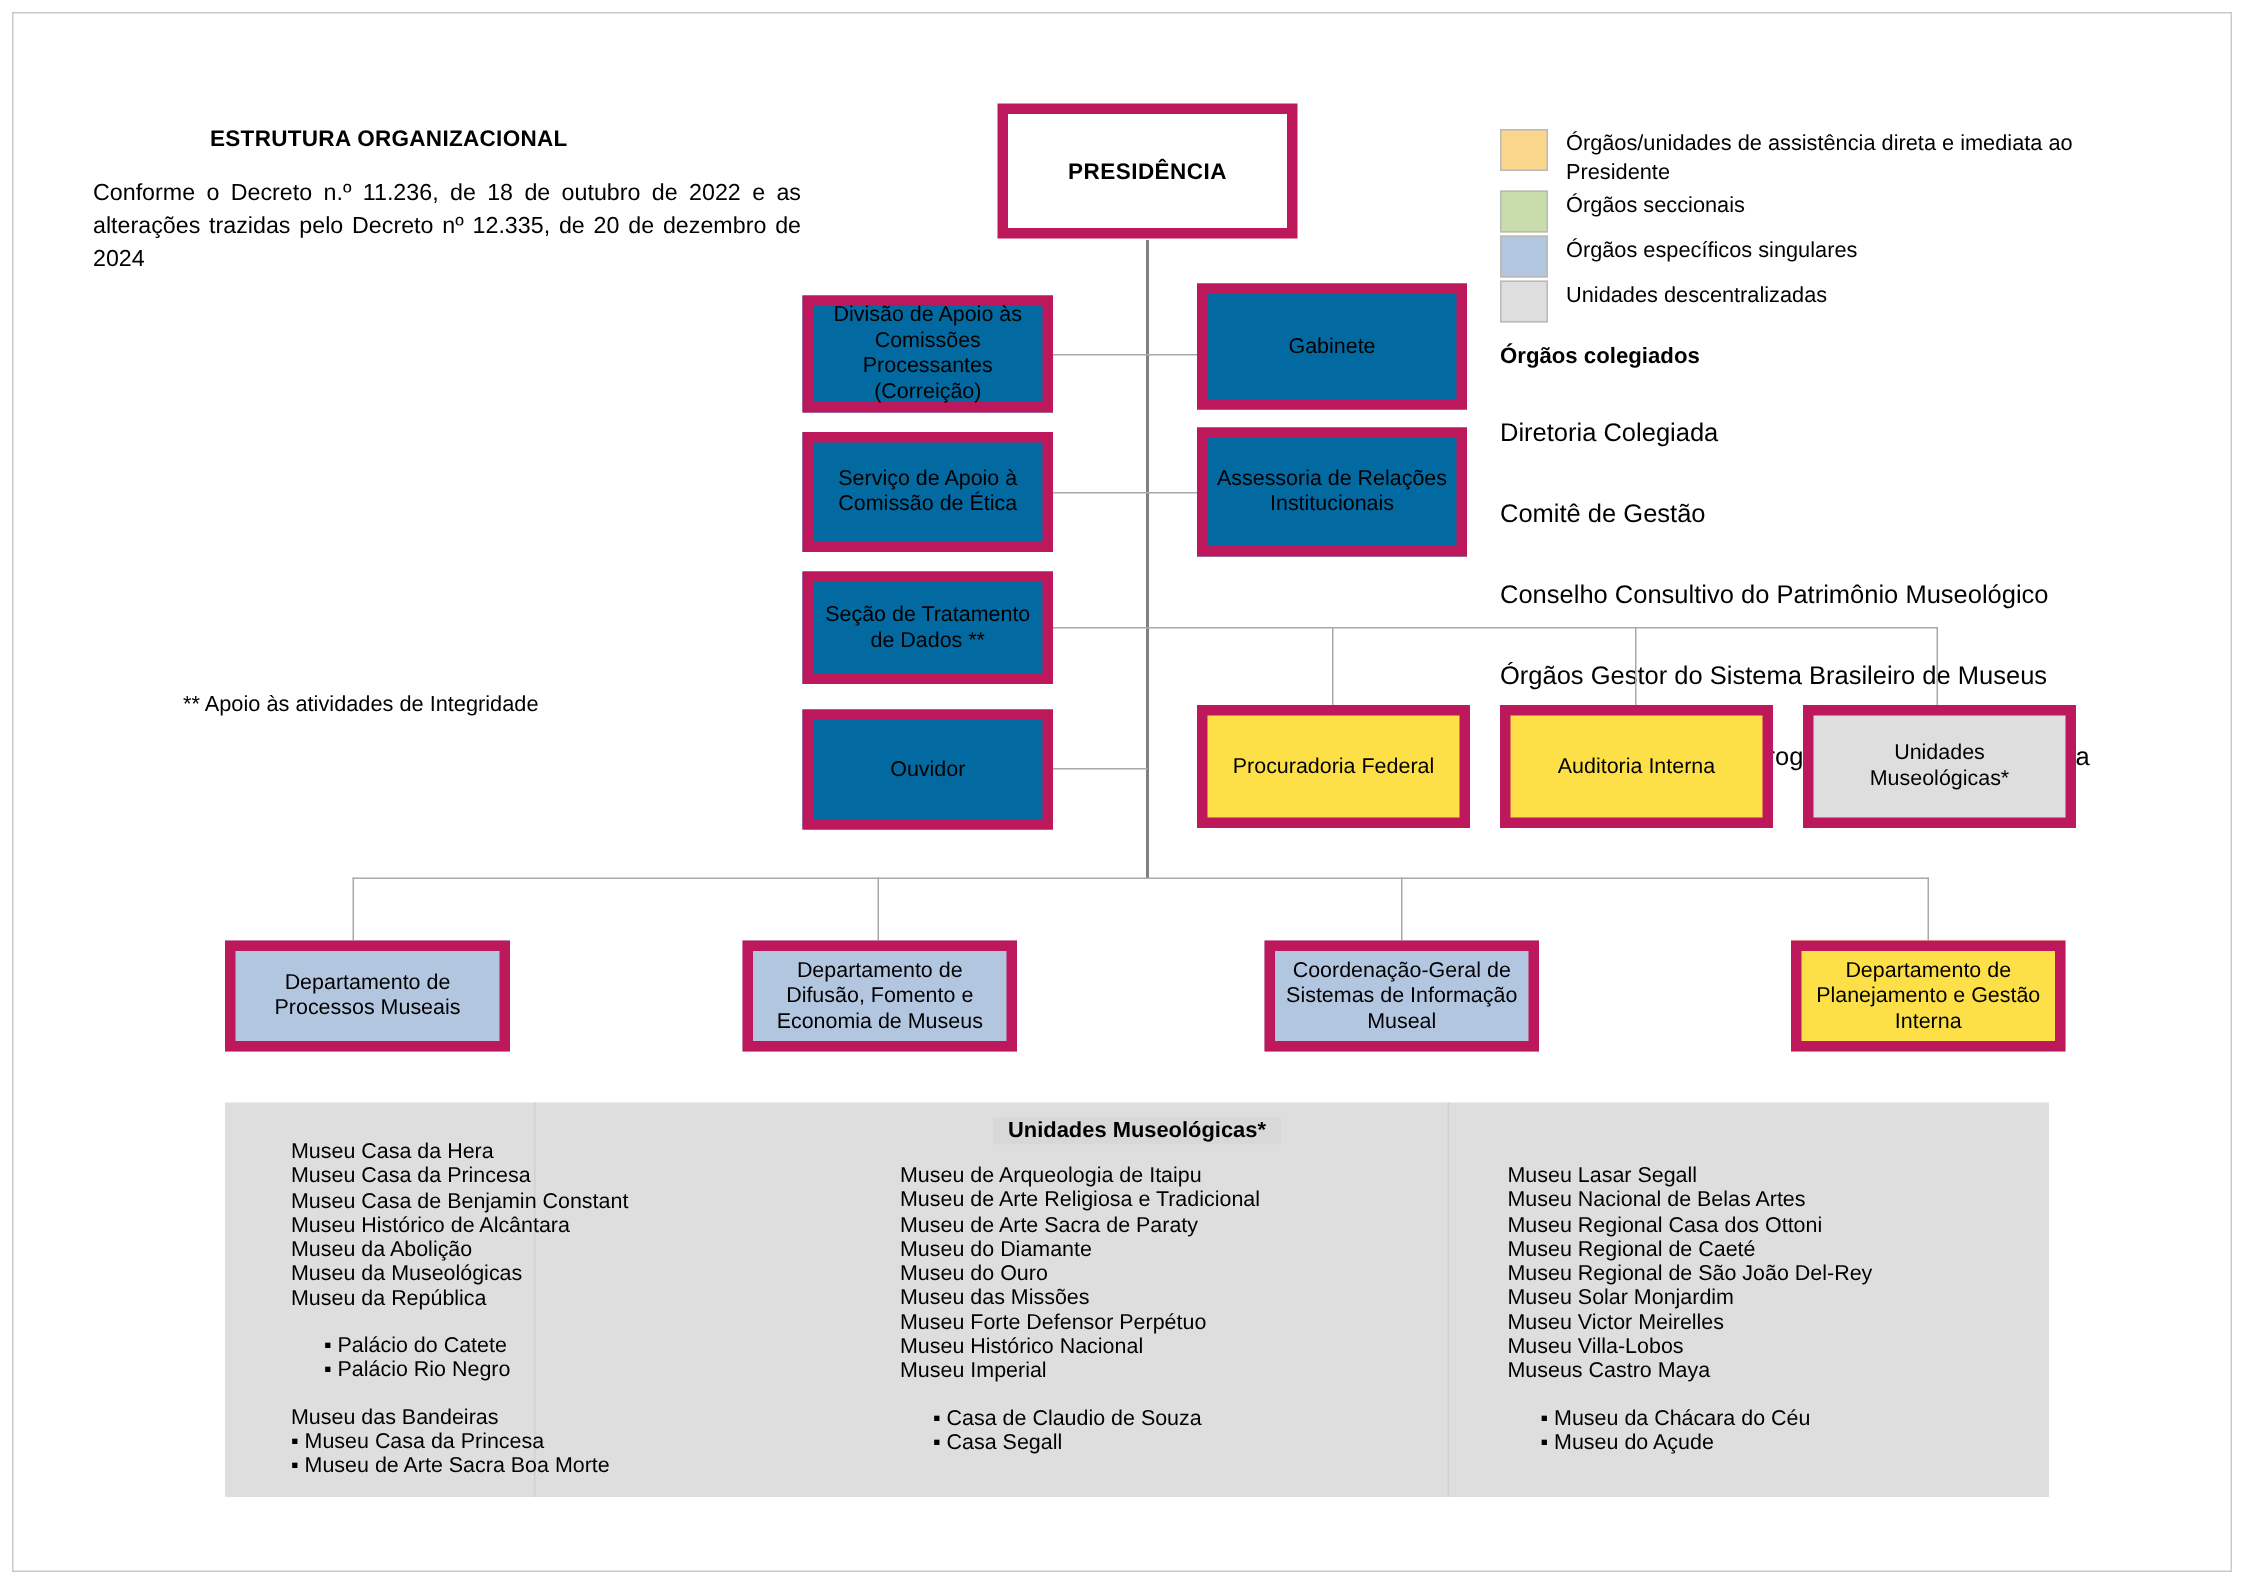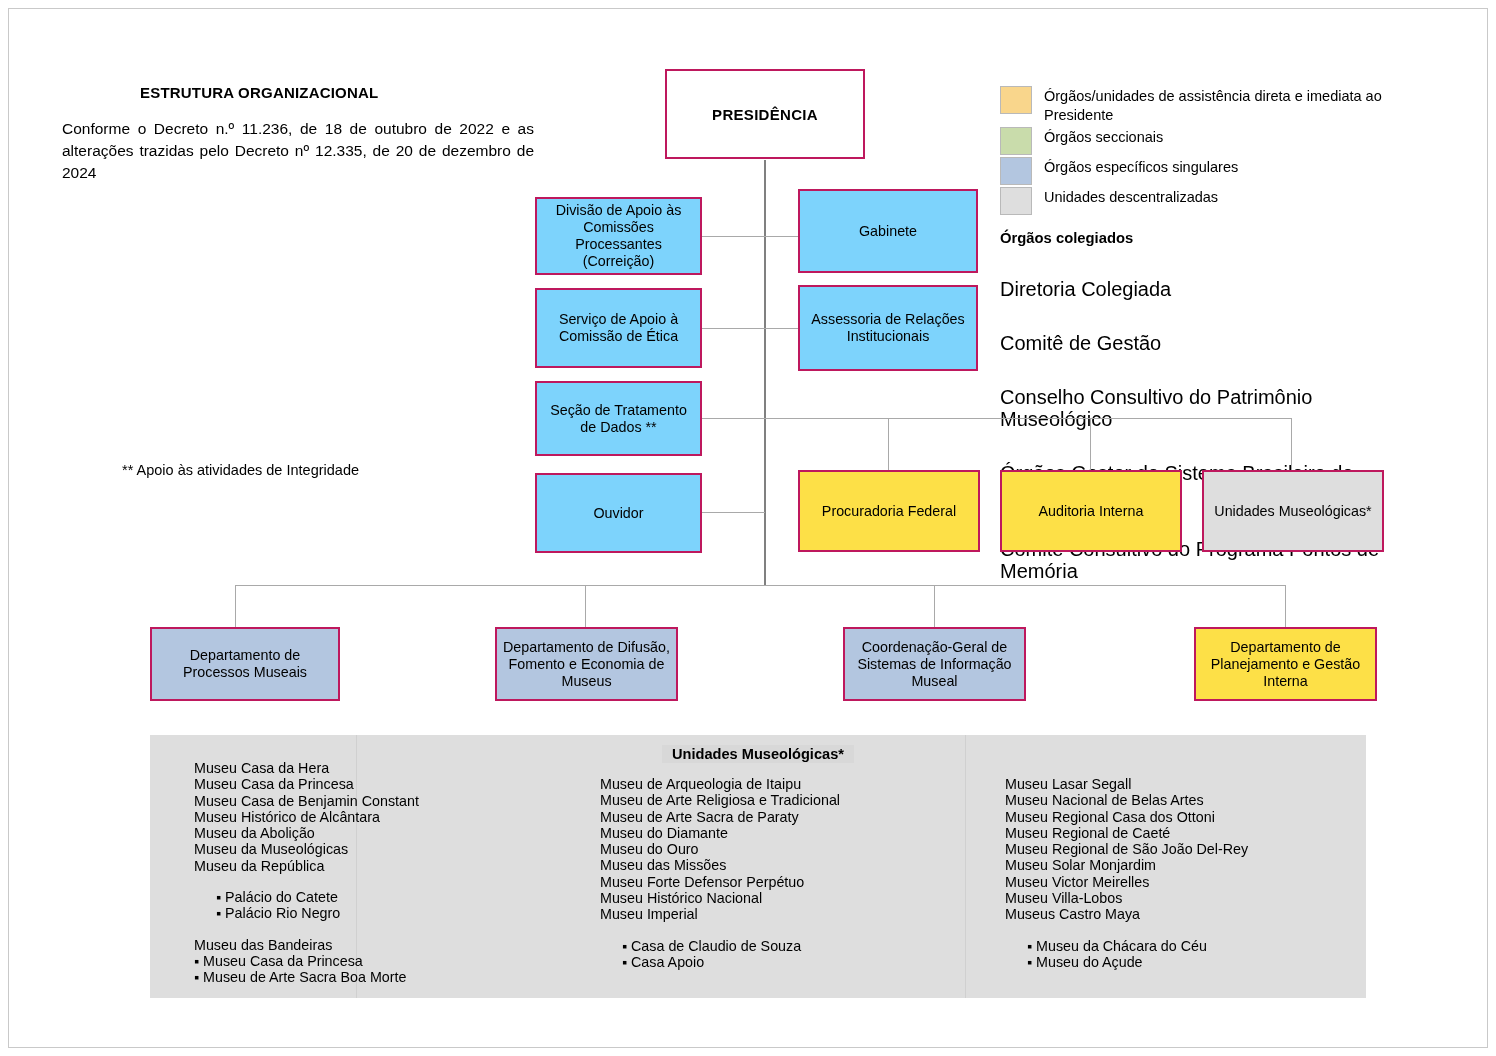--- a/index.html
+++ b/index.html
@@ -37,39 +37,39 @@
   #legend { position:absolute; left:1000px; top:86px; width:440px; }
   .legend-row { display:flex; align-items:flex-start; margin-bottom:2px; }
   .legend-swatch {
     width:32px; height:28px; flex:0 0 32px; margin-right:12px;
     border:1px solid #b9b9b9;
   }
   .legend-label { font-size:14.5px; line-height:19px; padding-top:1px; }
 
   #colegiados { position:absolute; left:1000px; top:230px; width:420px; }
   #colegiados h3 { margin:0 0 6px 0; font-size:14.8px; font-weight:bold; }
-  #colegiados .ci { font-size:20px; line-height:22px;margin-top:32px; }
+  #colegiados .ci { font-size:17px; line-height:22px;margin-top:32px; }
 
   
   .line { position:absolute; background:#808080; }
   .vline { width:2px; }
   .thinv { width:1px; background:#a9a9a9; }
   .thinh { height:1px; background:#a9a9a9; }
 
   
   .box {
     position:absolute;
-    border:2px solid #be185d;
+    border:7px solid #be185d;
     display:flex; align-items:center; justify-content:center;
     text-align:center;
     font-size:14.3px; line-height:17px;
     padding:2px 6px;
   }
   .box.white { background:#ffffff; font-weight:bold; font-size:15px; letter-spacing:.3px; }
-  .box.orange { background:#7dd3fc; }
+  .box.orange { background:#0369a1; }
   .box.green  { background:#fde047; }
   .box.blue   { background:#b3c6e0; }
   .box.gray   { background:#dedede; }
 
   
   #museum-panel {
     position:absolute; left:150px; top:735px; width:1216px; height:263px;
     background:#dedede;
   }
   .mp-divider { position:absolute; top:0; bottom:0; width:1px; background:#d0d0d0; }
@@ -200,21 +200,21 @@
       <div class="ml">Museu de Arte Religiosa e Tradicional</div>
       <div class="ml">Museu de Arte Sacra de Paraty</div>
       <div class="ml">Museu do Diamante</div>
       <div class="ml">Museu do Ouro</div>
       <div class="ml">Museu das Missões</div>
       <div class="ml">Museu Forte Defensor Perpétuo</div>
       <div class="ml">Museu Histórico Nacional</div>
       <div class="ml">Museu Imperial</div>
       <div class="mp-gap"></div>
       <div class="sub">▪ Casa de Claudio de Souza</div>
-      <div class="sub">▪ Casa Apoio</div>
+      <div class="sub">▪ Casa Segall</div>
     </div>
 
     <div class="mp-col" style="left:855px; top:41px;">
       <div class="ml">Museu Lasar Segall</div>
       <div class="ml">Museu Nacional de Belas Artes</div>
       <div class="ml">Museu Regional Casa dos Ottoni</div>
       <div class="ml">Museu Regional de Caeté</div>
       <div class="ml">Museu Regional de São João Del-Rey</div>
       <div class="ml">Museu Solar Monjardim</div>
       <div class="ml">Museu Victor Meirelles</div>

